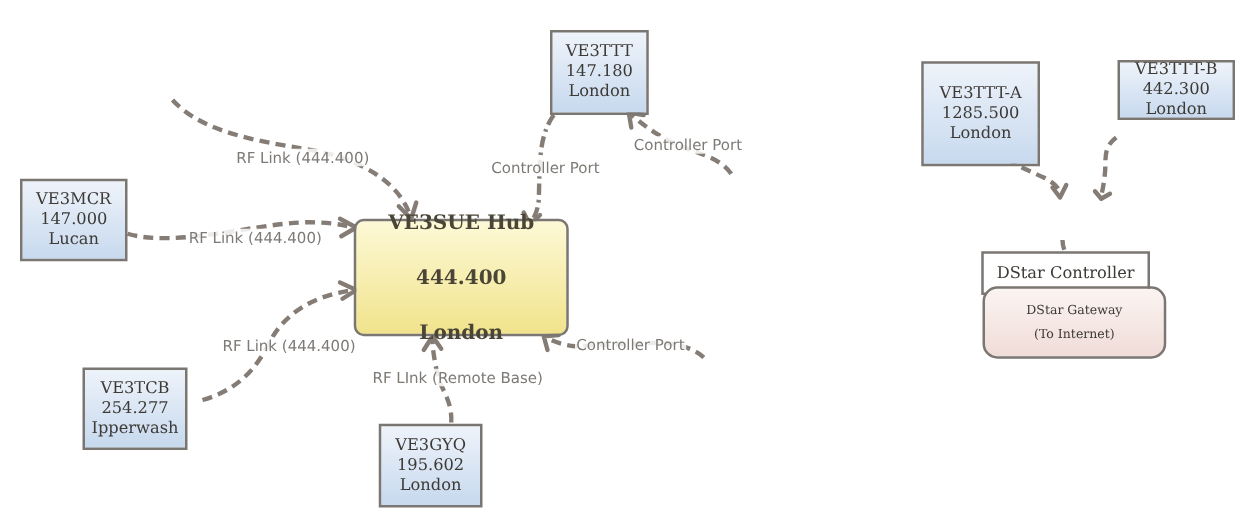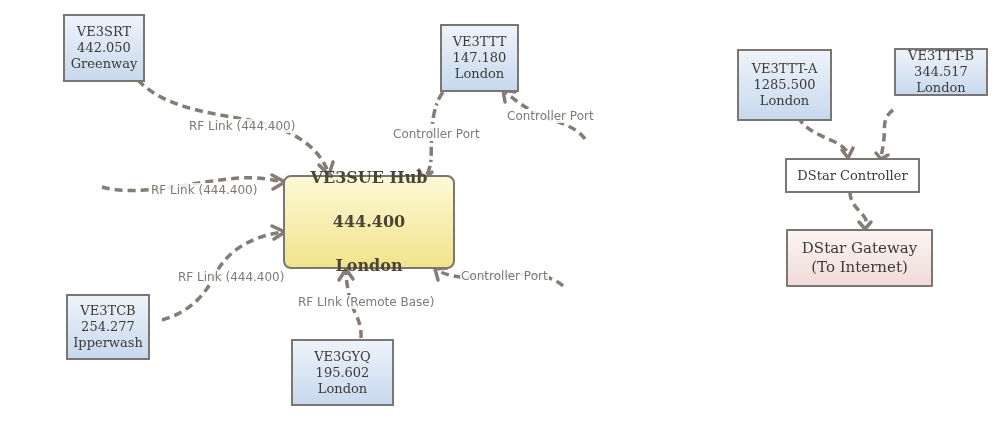--- a/index.html
+++ b/index.html
@@ -6,24 +6,24 @@
   body { width: 1004px; height: 423px; position: relative; overflow: hidden;
          font-family: "DejaVu Serif", serif; }
   #canvas { position: absolute; left: 0; top: 0; width: 1004px; height: 423px; }
   .node { position: absolute; box-sizing: border-box; border: 2.5px solid #7a7672;
           display: flex; flex-direction: column; align-items: center; justify-content: center;
           text-align: center; color: #3d3a36; font-size: 13px; line-height: 16px;
           font-family: "DejaVu Serif", serif; }
   .node span { display: block; white-space: nowrap; }
   .blue { background: linear-gradient(to bottom, #eef3fa 0%, #c7d9ee 100%); }
   .pink { background: linear-gradient(to bottom, #fbf4f1 0%, #f0dcd8 100%); }
-  .white { background: #ffffff; }
+  .white { background: #ffffff; margin-top: 43px; }
   .hub { background: linear-gradient(to bottom, #fdf9d6 0%, #f1e38c 100%);
          border-radius: 8px; font-size: 16px; line-height: 20px; font-weight: bold; color: #4a4536; gap: 24px; }
-  .gateway { border-radius: 1px; font-size: 15px; line-height: 19px; }
+  .gateway { border-radius: 12px; font-size: 10px; line-height: 19px; }
   .elabel { position: absolute; font-family: "DejaVu Sans", sans-serif; font-size: 12px;
             color: #7d7a76; white-space: nowrap; background: rgba(255,255,255,0.85); padding: 0 1px; }
   svg path.edge { fill: none; stroke: #847c75; stroke-width: 3.5; stroke-dasharray: 8 5; }
   svg path.arrow { fill: none; stroke: #847c75; stroke-width: 3.5; stroke-linecap: round; stroke-linejoin: round; }
 </style>
 </head>
 <body>
 
 <div id="canvas">
   <svg width="1004" height="423" style="position:absolute;left:0;top:0">
@@ -60,62 +60,62 @@
   </svg>
 
   <div class="elabel" style="left:188px;top:119px">RF Link (444.400)</div>
   <div class="elabel" style="left:150px;top:183px">RF Link (444.400)</div>
   <div class="elabel" style="left:177px;top:270px">RF Link (444.400)</div>
   <div class="elabel" style="left:297px;top:295px">RF LInk (Remote Base)</div>
   <div class="elabel" style="left:392px;top:127px">Controller Port</div>
   <div class="elabel" style="left:506px;top:109px">Controller Port</div>
   <div class="elabel" style="left:460px;top:269px">Controller Port</div>
 
-  <div class="node blue" style="left:63px;top:14px;width:82px;height:68px">
-    <span>VE3SRT</span>
-    <span>442.050</span>
-    <span>Greenway</span>
+
+  <div class="node blue" style="left:16px;top:143px;width:86px;height:66px">
+    <span>VE3MCR</span>
+    <span>147.000</span>
+    <span>Lucan</span>
   </div>
-
 
   <div class="node blue" style="left:66px;top:294px;width:84px;height:66px">
     <span>VE3TCB</span>
     <span>254.277</span>
     <span>Ipperwash</span>
   </div>
 
-  <div class="node blue" style="left:291px;top:339px;width:103px;height:67px">
+  <div class="node blue" style="left:303px;top:339px;width:83px;height:67px">
     <span>VE3GYQ</span>
     <span>195.602</span>
     <span>London</span>
   </div>
 
   <div class="node blue" style="left:440px;top:24px;width:79px;height:68px">
     <span>VE3TTT</span>
     <span>147.180</span>
     <span>London</span>
   </div>
 
   <div class="node hub" style="left:283px;top:175px;width:172px;height:94px">
     <span>VE3SUE Hub</span>
     <span>444.400</span>
     <span>London</span>
   </div>
 
 
 
-  <div class="node blue" style="left:737px;top:49px;width:95px;height:72px">
+  <div class="node blue" style="left:737px;top:49px;width:95px;height:84px">
     <span>VE3TTT-A</span>
     <span>1285.500</span>
     <span>London</span>
   </div>
 
   <div class="node blue" style="left:894px;top:48px;width:94px;height:48px">
     <span>VE3TTT-B</span>
-    <span>344.517</span>
+    <span>442.300</span>
     <span>London</span>
   </div>
 
   <div class="node white" style="left:785px;top:158px;width:135px;height:35px">
     <span>DStar Controller</span>
   </div>
 
   <div class="node pink gateway" style="left:786px;top:229px;width:147px;height:58px">
     <span>DStar Gateway</span>
     <span>(To Internet)</span>

